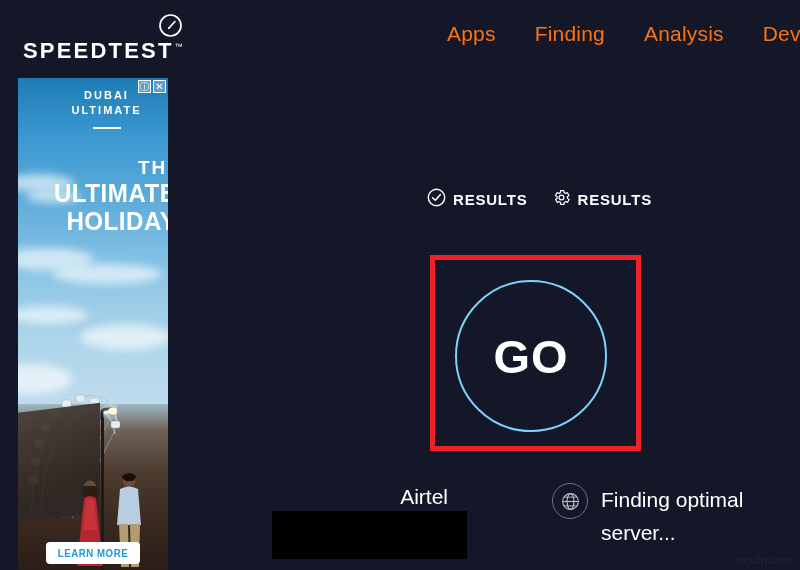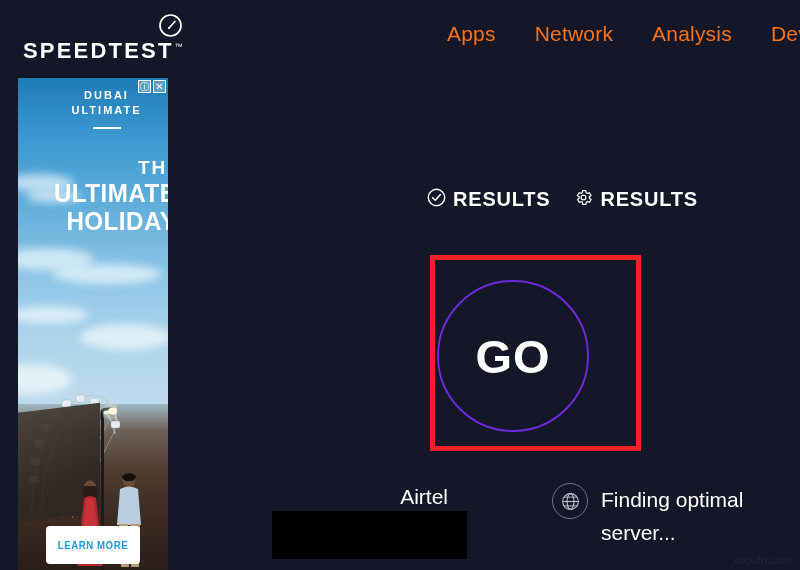--- a/index.html
+++ b/index.html
@@ -85,48 +85,48 @@
     background:linear-gradient(180deg,#9fb9c6 0%,#6e6157 16%,#4c3a2e 42%,#3a2a21 70%,#2a1e18 100%);
   }
   #ad-struct {
     position:absolute; left:-4px; top:330px; width:86px; height:110px;
     background:linear-gradient(160deg,#4a4038 0%,#2f2723 70%);
     transform:skewY(-7deg); opacity:0.95; z-index:6;
   }
   #ad-lamp { position:absolute; left:73px; top:326px; z-index:7; }
   .person { position:absolute; z-index:7; }
   #ad-learn {
-    position:absolute; left:28px; bottom:6px; width:94px; height:38px;
+    position:absolute; left:28px; bottom:6px; width:94px; height:22px;
     background:#ffffff; border-radius:4px; z-index:9;
     display:flex; align-items:center; justify-content:center; cursor:pointer;
   }
   #ad-learn span {
     font-size:11px; font-weight:bold; color:#1a9bd7; letter-spacing:0.6px;
     transform:scaleX(0.88); transform-origin:center;
     font-family:"Liberation Sans", sans-serif;
   }
 
   
   #subnav {
     position:absolute; left:427px; top:188px; display:flex; align-items:center;
   }
   .subnav-item {
     display:flex; align-items:center; margin-right:24px; cursor:pointer;
   }
   .subnav-item .lbl {
-    font-size:20px; font-weight:bold; letter-spacing:0.8px; color:#ffffff; margin-left:7px;
+    font-size:15px; font-weight:bold; letter-spacing:0.8px; color:#ffffff; margin-left:7px;
   }
 
   #go-highlight {
     position:absolute; left:430px; top:255px; width:211px; height:196px;
     border:5px solid #ef2128;
   }
   #go-button {
-    position:absolute; left:437px; top:280px; width:152px; height:152px;
-    border-radius:50%; border:2px solid #6d28d9;
+    position:absolute; left:455px; top:280px; width:152px; height:152px;
+    border-radius:50%; border:2px solid #7dd3fc;
     display:flex; align-items:center; justify-content:center; cursor:pointer;
     background:transparent;
   }
   #go-button .go-text {
     font-size:47px; font-weight:bold; color:#ffffff; letter-spacing:1px;
     line-height:47px;
   }
 
   
   #isp-block {
@@ -166,21 +166,21 @@
         <circle cx="12.5" cy="12.5" r="10.5" fill="none" stroke="#ffffff" stroke-width="1.7"></circle>
         <line x1="11" y1="15" x2="17" y2="8.5" stroke="#ffffff" stroke-width="1.7" stroke-linecap="round"></line>
         <circle cx="11" cy="15" r="1.1" fill="#ffffff"></circle>
       </svg>
     </span>
     <span class="wordmark"><span>SPEEDTEST</span><span class="tm">™</span></span>
   </div>
 
   <nav id="nav">
     <div class="nav-item">Apps</div>
-    <div class="nav-item">Network</div>
+    <div class="nav-item">Finding</div>
     <div class="nav-item">Analysis</div>
     <div class="nav-item">Develo</div>
   </nav>
 </div>
 
 <div id="ad">
   <div id="ad-sky">
     <div class="cloud" style="left:-14px; top:96px; width:70px; height:18px;"></div>
     <div class="cloud" style="left:8px; top:112px; width:54px; height:13px;"></div>
     <div class="cloud" style="left:-20px; top:170px; width:96px; height:22px;"></div>

